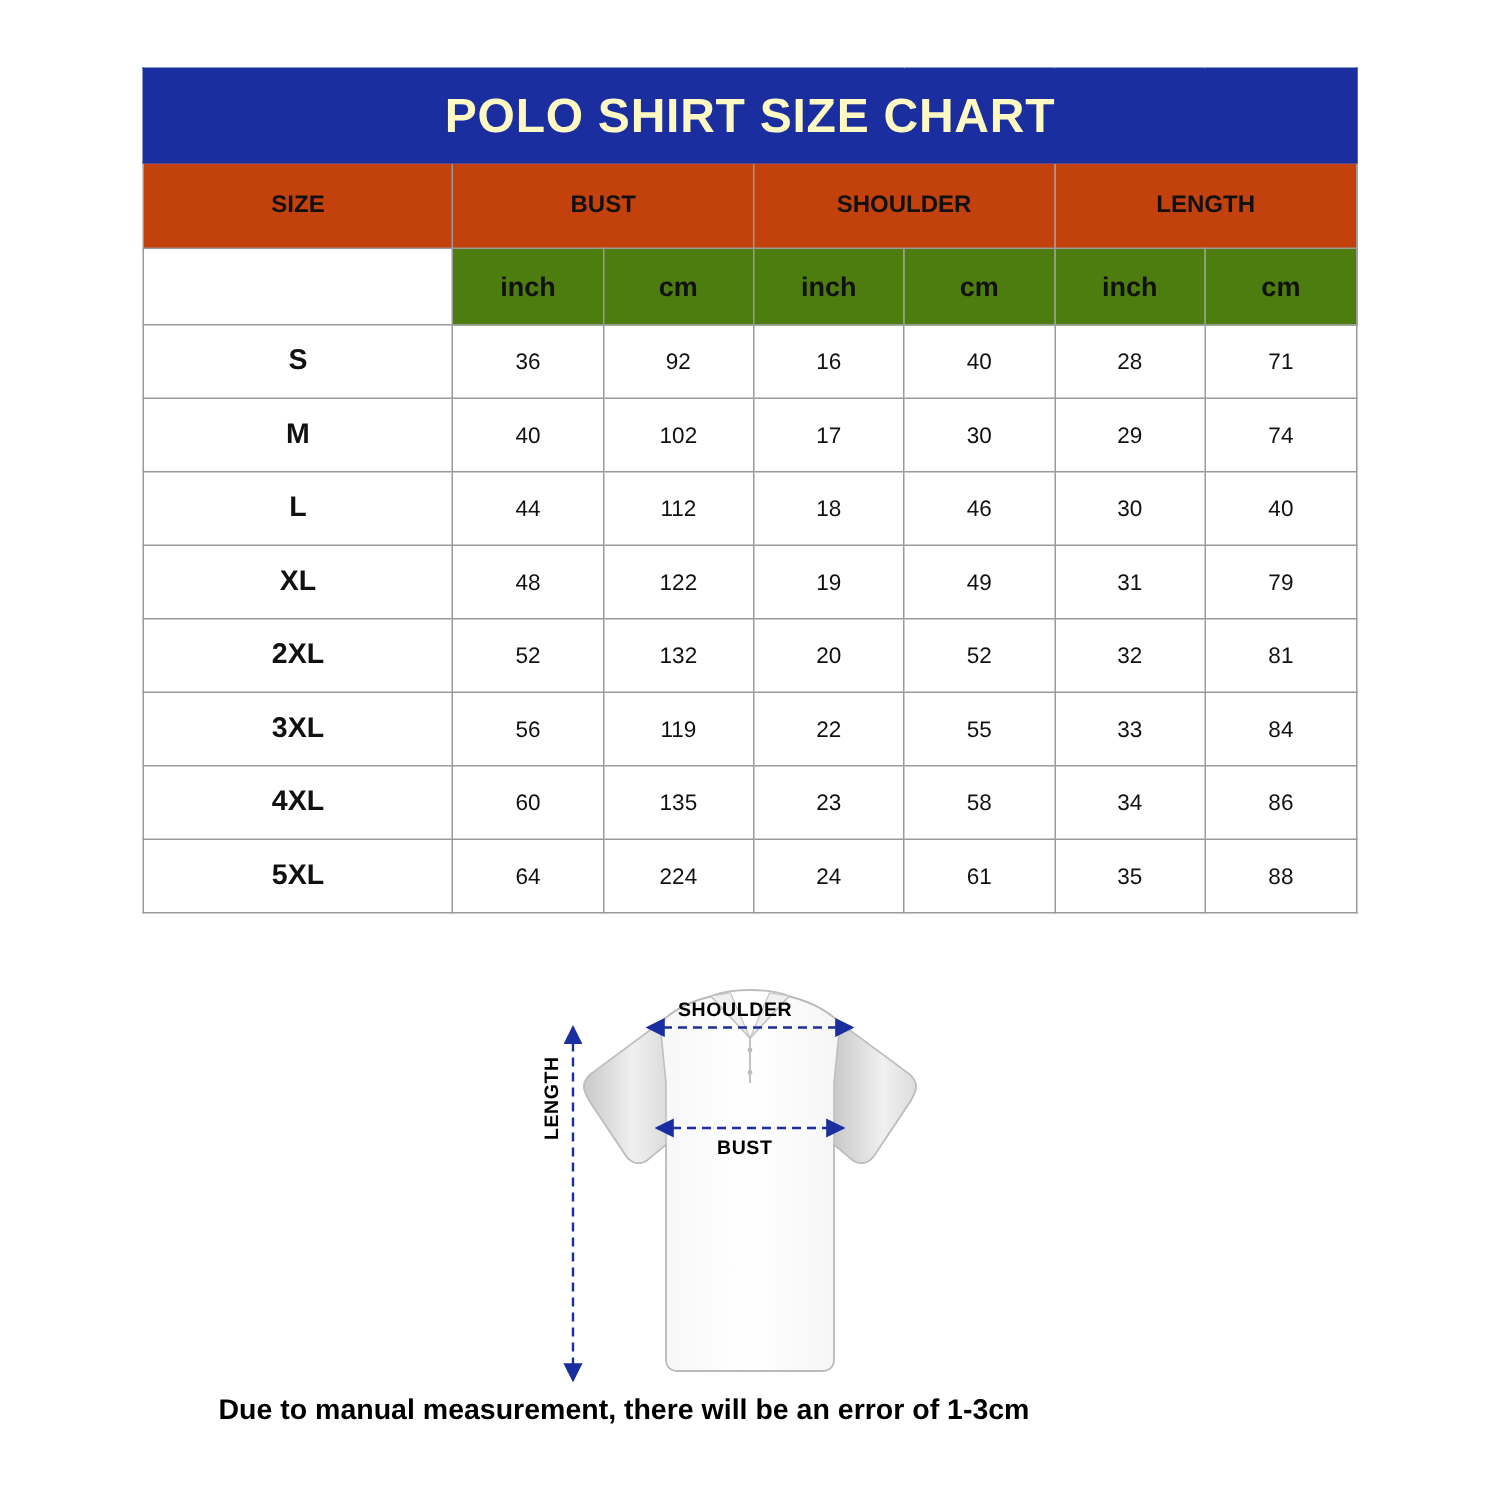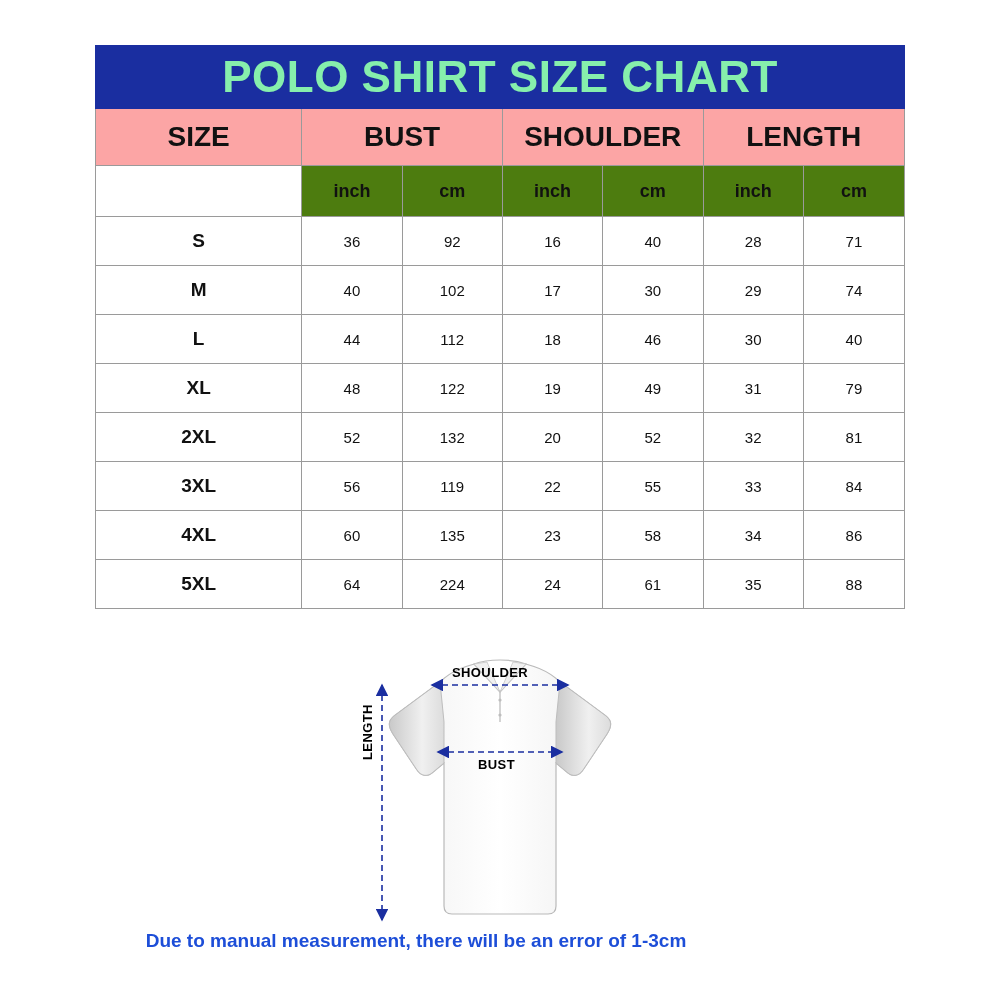--- a/index.html
+++ b/index.html
@@ -37,31 +37,31 @@
     border: 1px solid #9a9a9a;
     text-align: center;
     vertical-align: middle;
     font-size: 19px;
     font-weight: bold;
     color: #111;
     padding: 0;
   }
   tr.title-row td {
     background: #1a2ea0;
-    color: #86efac;
-    font-size: 44px;
+    color: #fef9c3;
+    font-size: 32px;
     font-weight: bold;
     letter-spacing: 0.5px;
     height: 62px;
     border: 1px solid #1a2ea0;
   }
   tr.head-row td {
-    background: #fca5a5;
+    background: #c2410c;
     height: 56px;
-    font-size: 28px;
+    font-size: 16px;
   }
   tr.unit-row td {
     background: #4d7c0f;
     height: 50px;
     font-size: 18px;
     font-weight: bold;
   }
   tr.unit-row td.blank {
     background: #ffffff;
   }
@@ -83,21 +83,21 @@
     width: 1000px;
     height: 300px;
   }
 
   .note {
     position: absolute;
     left: 0;
     top: 930px;
     width: 832px;
     text-align: center;
-    color: #1d4ed8;
+    color: #000000;
     font-size: 19px;
     font-weight: bold;
   }
 
   .lbl {
     position: absolute;
     font-size: 13px;
     font-weight: bold;
     color: #000;
     letter-spacing: 0.4px;

